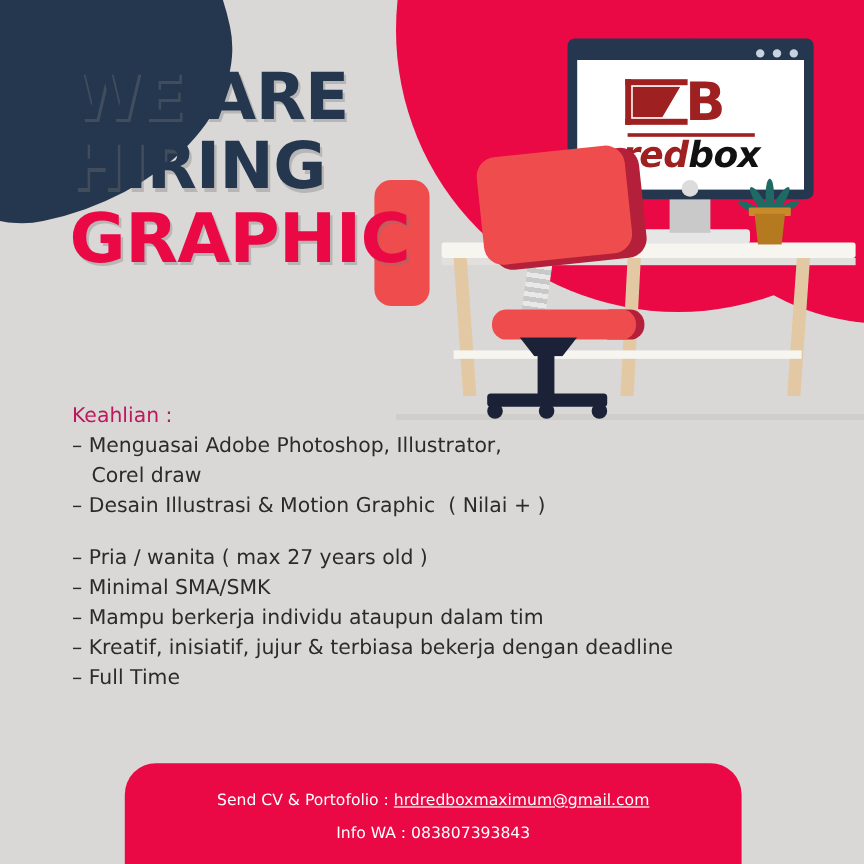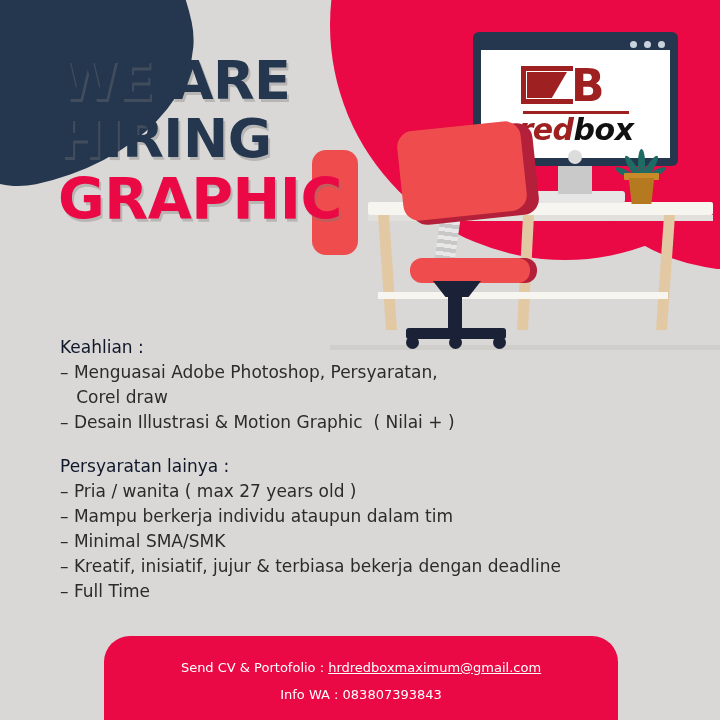--- a/index.html
+++ b/index.html
@@ -229,21 +229,21 @@
   .left-chair-bit {
     position: absolute; left: -18px; top: 150px;
     width: 46px; height: 105px; background: #ef4d4d;
     border-radius: 14px;
   }
 
   
   .copy { position: absolute; left: 60px; top: 334px; z-index: 7; width: 600px; }
   .copy .heading {
     font-family: "DejaVu Sans", sans-serif;
-    font-size: 17px; color: #0f172a; line-height: 26px;
+    font-size: 17px; color: #be185d; line-height: 26px;
   }
   .copy .item {
     font-family: "DejaVu Sans", sans-serif;
     font-size: 17px; color: #2b2b2b; line-height: 25px;
     white-space: pre;
   }
   .copy .gap { height: 18px; }
 
   
   .banner {
@@ -330,30 +330,29 @@
   </div>
 
   <div class="headline">
     <div class="line navy">WE ARE</div>
     <div class="line navy">HIRING</div>
     <div class="line red big">GRAPHIC</div>
   </div>
 
   <div class="copy">
     <div class="heading">Keahlian :</div>
-    <div class="item">– Menguasai Adobe Photoshop, Persyaratan,</div>
+    <div class="item">– Menguasai Adobe Photoshop, Illustrator,</div>
     <div class="item">   Corel draw</div>
     <div class="item">– Desain Illustrasi &amp; Motion Graphic  ( Nilai + )</div>
 
     <div class="gap"></div>
 
-    <div class="heading">Persyaratan lainya :</div>
     <div class="item">– Pria / wanita ( max 27 years old )</div>
+    <div class="item">– Minimal SMA/SMK</div>
     <div class="item">– Mampu berkerja individu ataupun dalam tim</div>
-    <div class="item">– Minimal SMA/SMK</div>
     <div class="item">– Kreatif, inisiatif, jujur &amp; terbiasa bekerja dengan deadline</div>
     <div class="item">– Full Time</div>
   </div>
 
   <div class="banner">
     <div class="l1">
       <span>Send CV &amp; Portofolio : </span><span class="email">hrdredboxmaximum@gmail.com</span>
     </div>
     <div class="l2">Info WA : 083807393843</div>
   </div>

